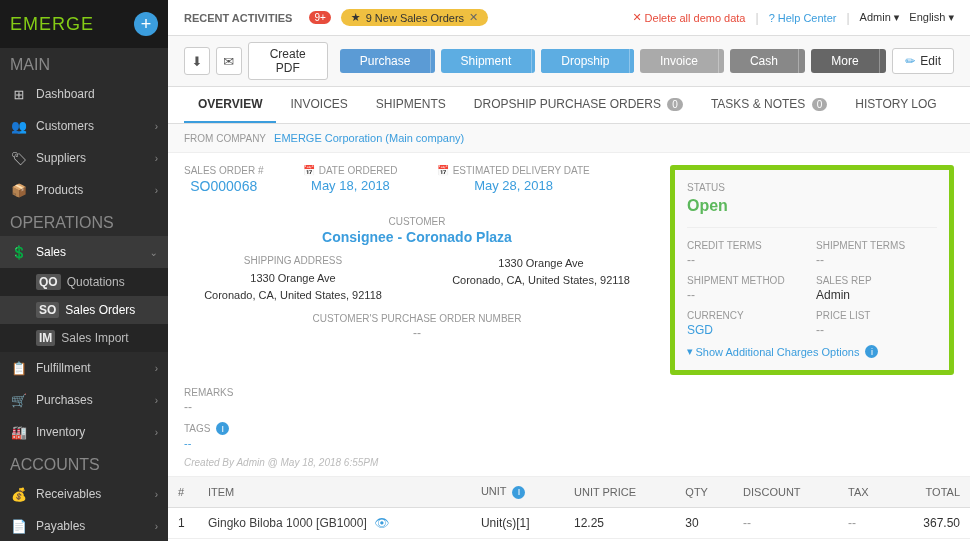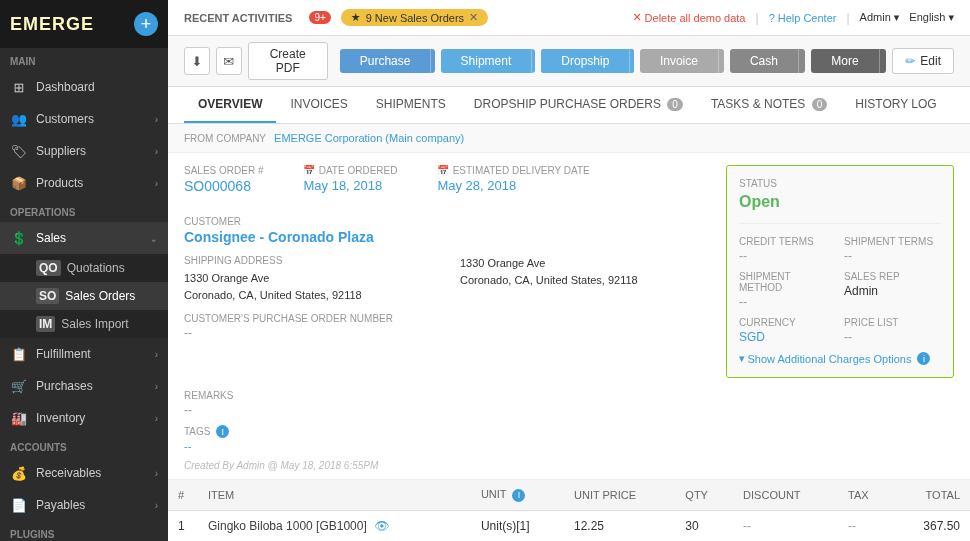--- a/index.html
+++ b/index.html
@@ -1,23 +1,23 @@
 <!DOCTYPE html>
 <html><head>
   <meta charset="utf-8">
   <style>
     * { box-sizing: border-box; margin: 0; padding: 0; }
     body { font-family: Arial, sans-serif; font-size: 12px; color: #333; background: #f5f5f5; display: flex; height: 541px; overflow: hidden; }
 
     
     #sidebar { width: 168px; background: #2c2c2c; color: #ccc; display: flex; flex-direction: column; flex-shrink: 0; overflow-y: auto; }
     #sidebar .logo-area { display: flex; align-items: center; justify-content: space-between; padding: 12px 10px; background: #1a1a1a; }
-    #sidebar .logo-text { color: #fef9c3; font-size: 18px; font-weight: bold; letter-spacing: 1px; }
+    #sidebar .logo-text { color: #84cc16; font-size: 18px; font-weight: normal; letter-spacing: 1px; }
     #sidebar .add-btn { background: #3b9ddd; border: none; color: white; border-radius: 50%; width: 24px; height: 24px; font-size: 18px; line-height: 22px; text-align: center; cursor: pointer; display: flex; align-items: center; justify-content: center; }
-    #sidebar .section-label { font-size: 10px; color: #888; text-transform: uppercase; padding: 8px 10px 4px; font-weight: bold; }
+    #sidebar .section-label { font-size: 16px; color: #888; text-transform: uppercase; padding: 8px 10px 4px; }
     #sidebar .nav-item { display: flex; align-items: center; padding: 7px 10px; cursor: pointer; color: #ccc; font-size: 12px; }
     #sidebar .nav-item.active { background: #3a3a3a; color: #fff; }
     #sidebar .nav-item .nav-icon { width: 18px; height: 18px; margin-right: 8px; display: flex; align-items: center; justify-content: center; font-size: 13px; }
     #sidebar .nav-item .arrow { margin-left: auto; font-size: 10px; color: #888; }
     #sidebar .sub-items { background: #252525; }
     #sidebar .sub-item { padding: 6px 10px 6px 36px; cursor: pointer; color: #bbb; font-size: 12px; display: flex; align-items: center; }
     #sidebar .sub-item.active { color: #fff; background: #3a3a3a; }
     #sidebar .sub-item .sub-prefix { font-size: 12px; font-weight: bold; background: #555; color: #eee; border-radius: 2px; padding: 1px 3px; margin-right: 6px; }
 
     
@@ -57,22 +57,22 @@
     #tabs .tab { padding: 10px 14px; font-size: 12px; cursor: pointer; color: #555; border-bottom: 2px solid transparent; }
     #tabs .tab.active { color: #333; border-bottom: 2px solid #3b9ddd; font-weight: bold; }
     #tabs .tab-badge { background: #aaa; color: white; border-radius: 10px; padding: 1px 5px; font-size: 10px; margin-left: 3px; }
 
     
     .from-company-bar { padding: 8px 16px; background: #f9f9f9; border-bottom: 1px solid #eee; display: flex; align-items: center; gap: 8px; font-size: 11px; color: #888; }
     .company-link { color: #3b9ddd; cursor: pointer; font-size: 11px; }
 
     
     .form-area { display: flex; padding: 12px 16px; gap: 20px; }
-    .form-left { flex: 1; }
-    .form-right { width: 228px; background: #f9f9f9; border: 1px solid #84cc16; border-radius: 3px; padding: 12px; }
+    .form-left { flex: 1; text-align: center; }
+    .form-right { width: 284px; background: #f9f9f9; border: 5px solid #84cc16; border-radius: 3px; padding: 12px; }
 
     .field-group { margin-bottom: 10px; }
     .field-label { font-size: 10px; color: #999; text-transform: uppercase; margin-bottom: 2px; }
     .field-value { font-size: 12px; color: #333; }
     .field-value.large { font-size: 14px; color: #3b9ddd; cursor: pointer; }
     .field-value.date { color: #3b9ddd; font-size: 13px; }
     .field-value.status-open { color: #5cb85c; font-size: 16px; font-weight: bold; }
     .field-value.dash { color: #999; }
     .field-value.customer-link { color: #3b9ddd; font-size: 14px; cursor: pointer; font-weight: bold; }
 

